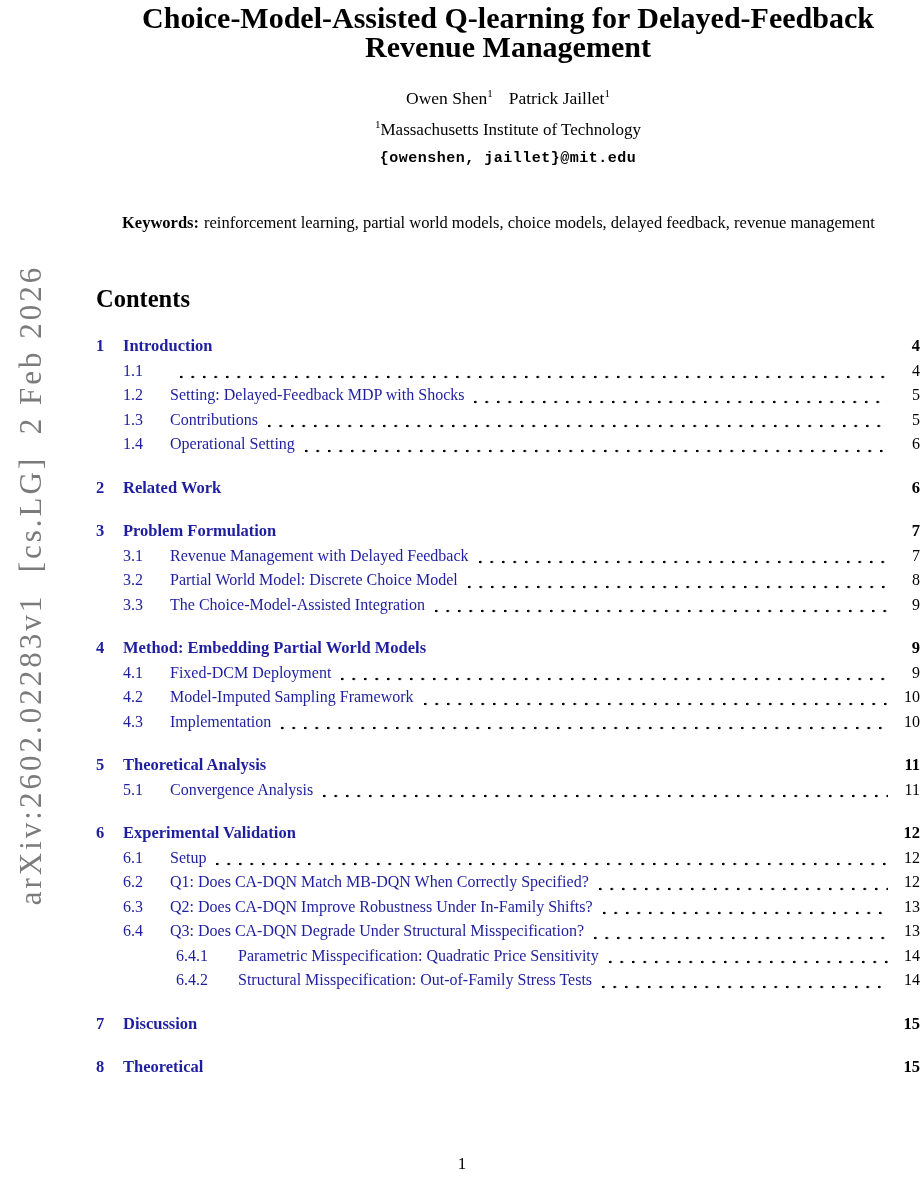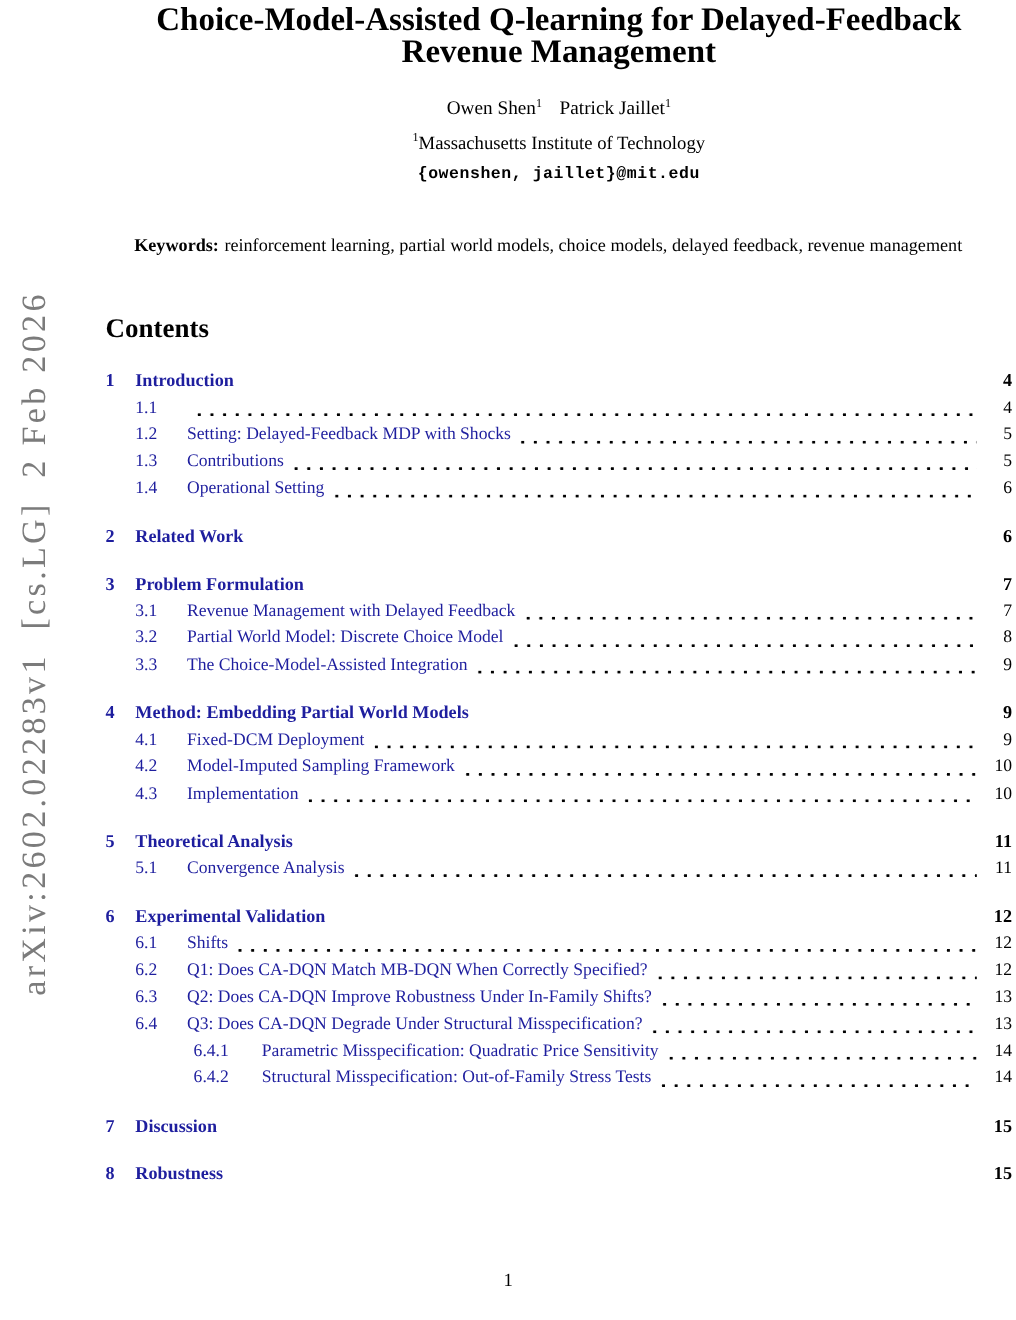--- a/index.html
+++ b/index.html
@@ -248,21 +248,21 @@
     <span class="toc-page">11</span>
   </div>
         <div class="toc-row l1">
     <span class="toc-num">6</span>
     <span class="toc-title">Experimental Validation</span>
     <span class="toc-leader no-dots"></span>
     <span class="toc-page">12</span>
   </div>
         <div class="toc-row l2">
     <span class="toc-num">6.1</span>
-    <span class="toc-title">Shifts</span>
+    <span class="toc-title">Setup</span>
     <span class="toc-leader"></span>
     <span class="toc-page">12</span>
   </div>
         <div class="toc-row l2">
     <span class="toc-num">6.2</span>
     <span class="toc-title">Q1: Does CA-DQN Match MB-DQN When Correctly Specified?</span>
     <span class="toc-leader"></span>
     <span class="toc-page">12</span>
   </div>
         <div class="toc-row l2">
@@ -290,21 +290,21 @@
     <span class="toc-page">14</span>
   </div>
         <div class="toc-row l1">
     <span class="toc-num">7</span>
     <span class="toc-title">Discussion</span>
     <span class="toc-leader no-dots"></span>
     <span class="toc-page">15</span>
   </div>
         <div class="toc-row l1">
     <span class="toc-num">8</span>
-    <span class="toc-title">Robustness</span>
+    <span class="toc-title">Theoretical</span>
     <span class="toc-leader no-dots"></span>
     <span class="toc-page">15</span>
   </div>
       </div>
 
   </div>
 
   <div class="footer-page-number">1</div>
 
 </div>

